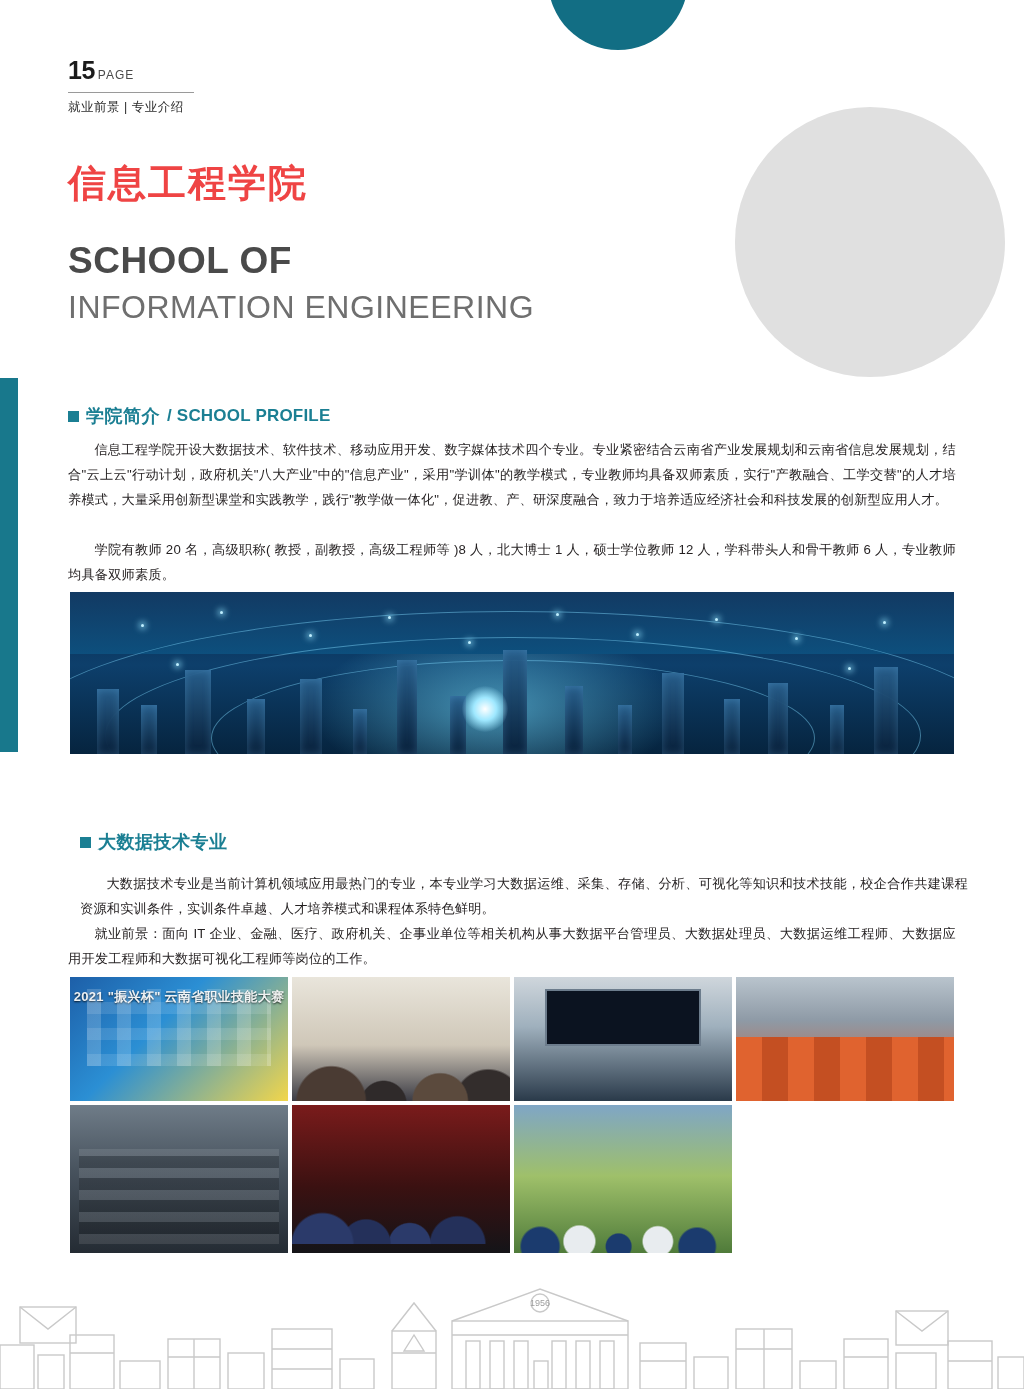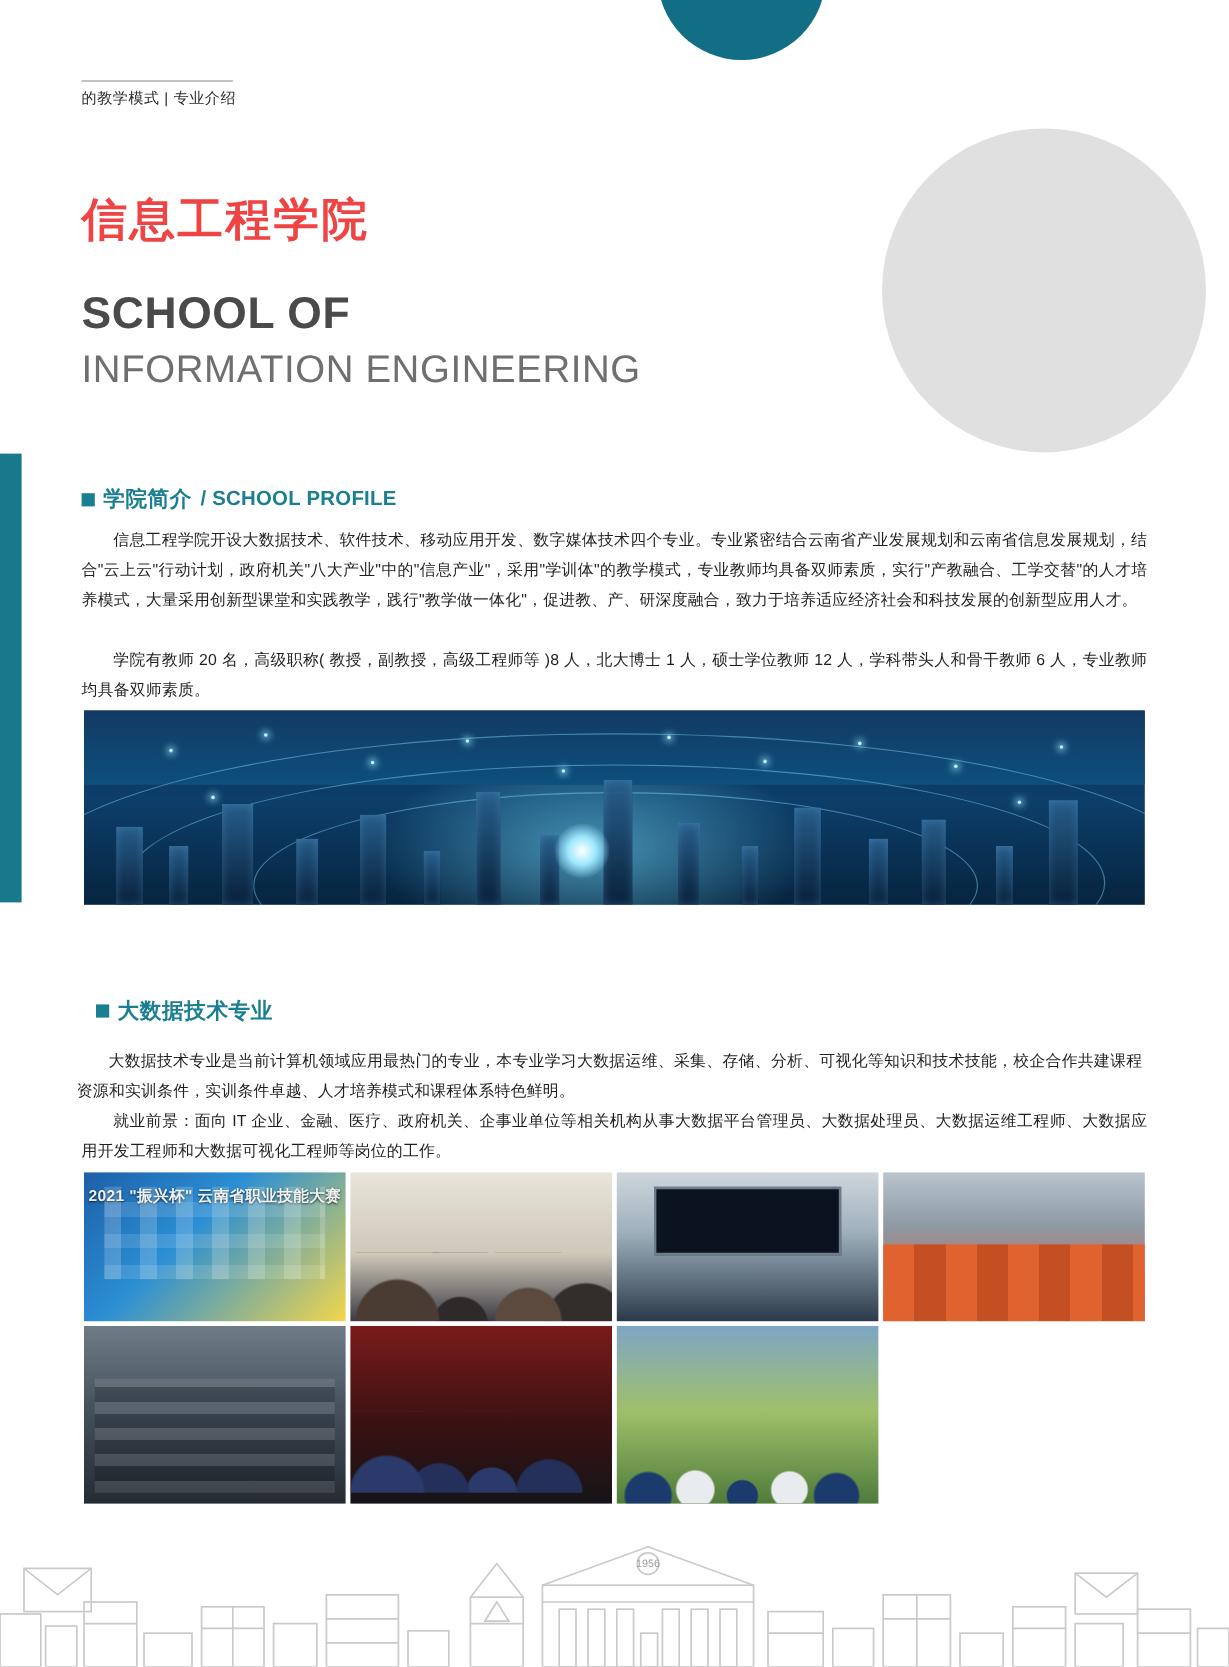--- a/index.html
+++ b/index.html
@@ -139,21 +139,21 @@
     font-size: 13.2px;
     line-height: 25px;
     color: #231f20;
     text-align: justify;
     letter-spacing: 0.2px;
   }
   .indent { text-indent: 2em; }
 
   #p1 { left: 68px; top: 437px; width: 888px; }
   #p2 { left: 68px; top: 537px; width: 888px; }
-  #p3 { left: 64px; top: 871px; width: 888px; }
+  #p3 { left: 80px; top: 871px; width: 888px; }
   #p4 { left: 68px; top: 921px; width: 888px; }
 
   
   .hero {
     position: absolute;
     left: 70px;
     top: 592px;
     width: 884px;
     height: 162px;
     background:
@@ -282,22 +282,25 @@
   }
 </style>
 </head>
 <body>
 
 <div class="top-semicircle"></div>
 <div class="big-grey-circle"></div>
 <div class="left-teal-bar"></div>
 
 <div class="page-head">
+  <div>
+    <span class="pg-num">15</span><span class="pg-word">PAGE</span>
+  </div>
   <div class="rule"></div>
-  <div class="pg-sub">的教学模式 | 专业介绍</div>
+  <div class="pg-sub">就业前景 | 专业介绍</div>
 </div>
 
 <div class="title-cn">信息工程学院</div>
 <div class="title-en1">SCHOOL OF</div>
 <div class="title-en2">INFORMATION ENGINEERING</div>
 
 <div class="section-head" id="sec-profile">
   <span class="sq"></span>
   <span class="sec-cn">学院简介</span>
   <span class="sec-en">/ SCHOOL PROFILE</span>

